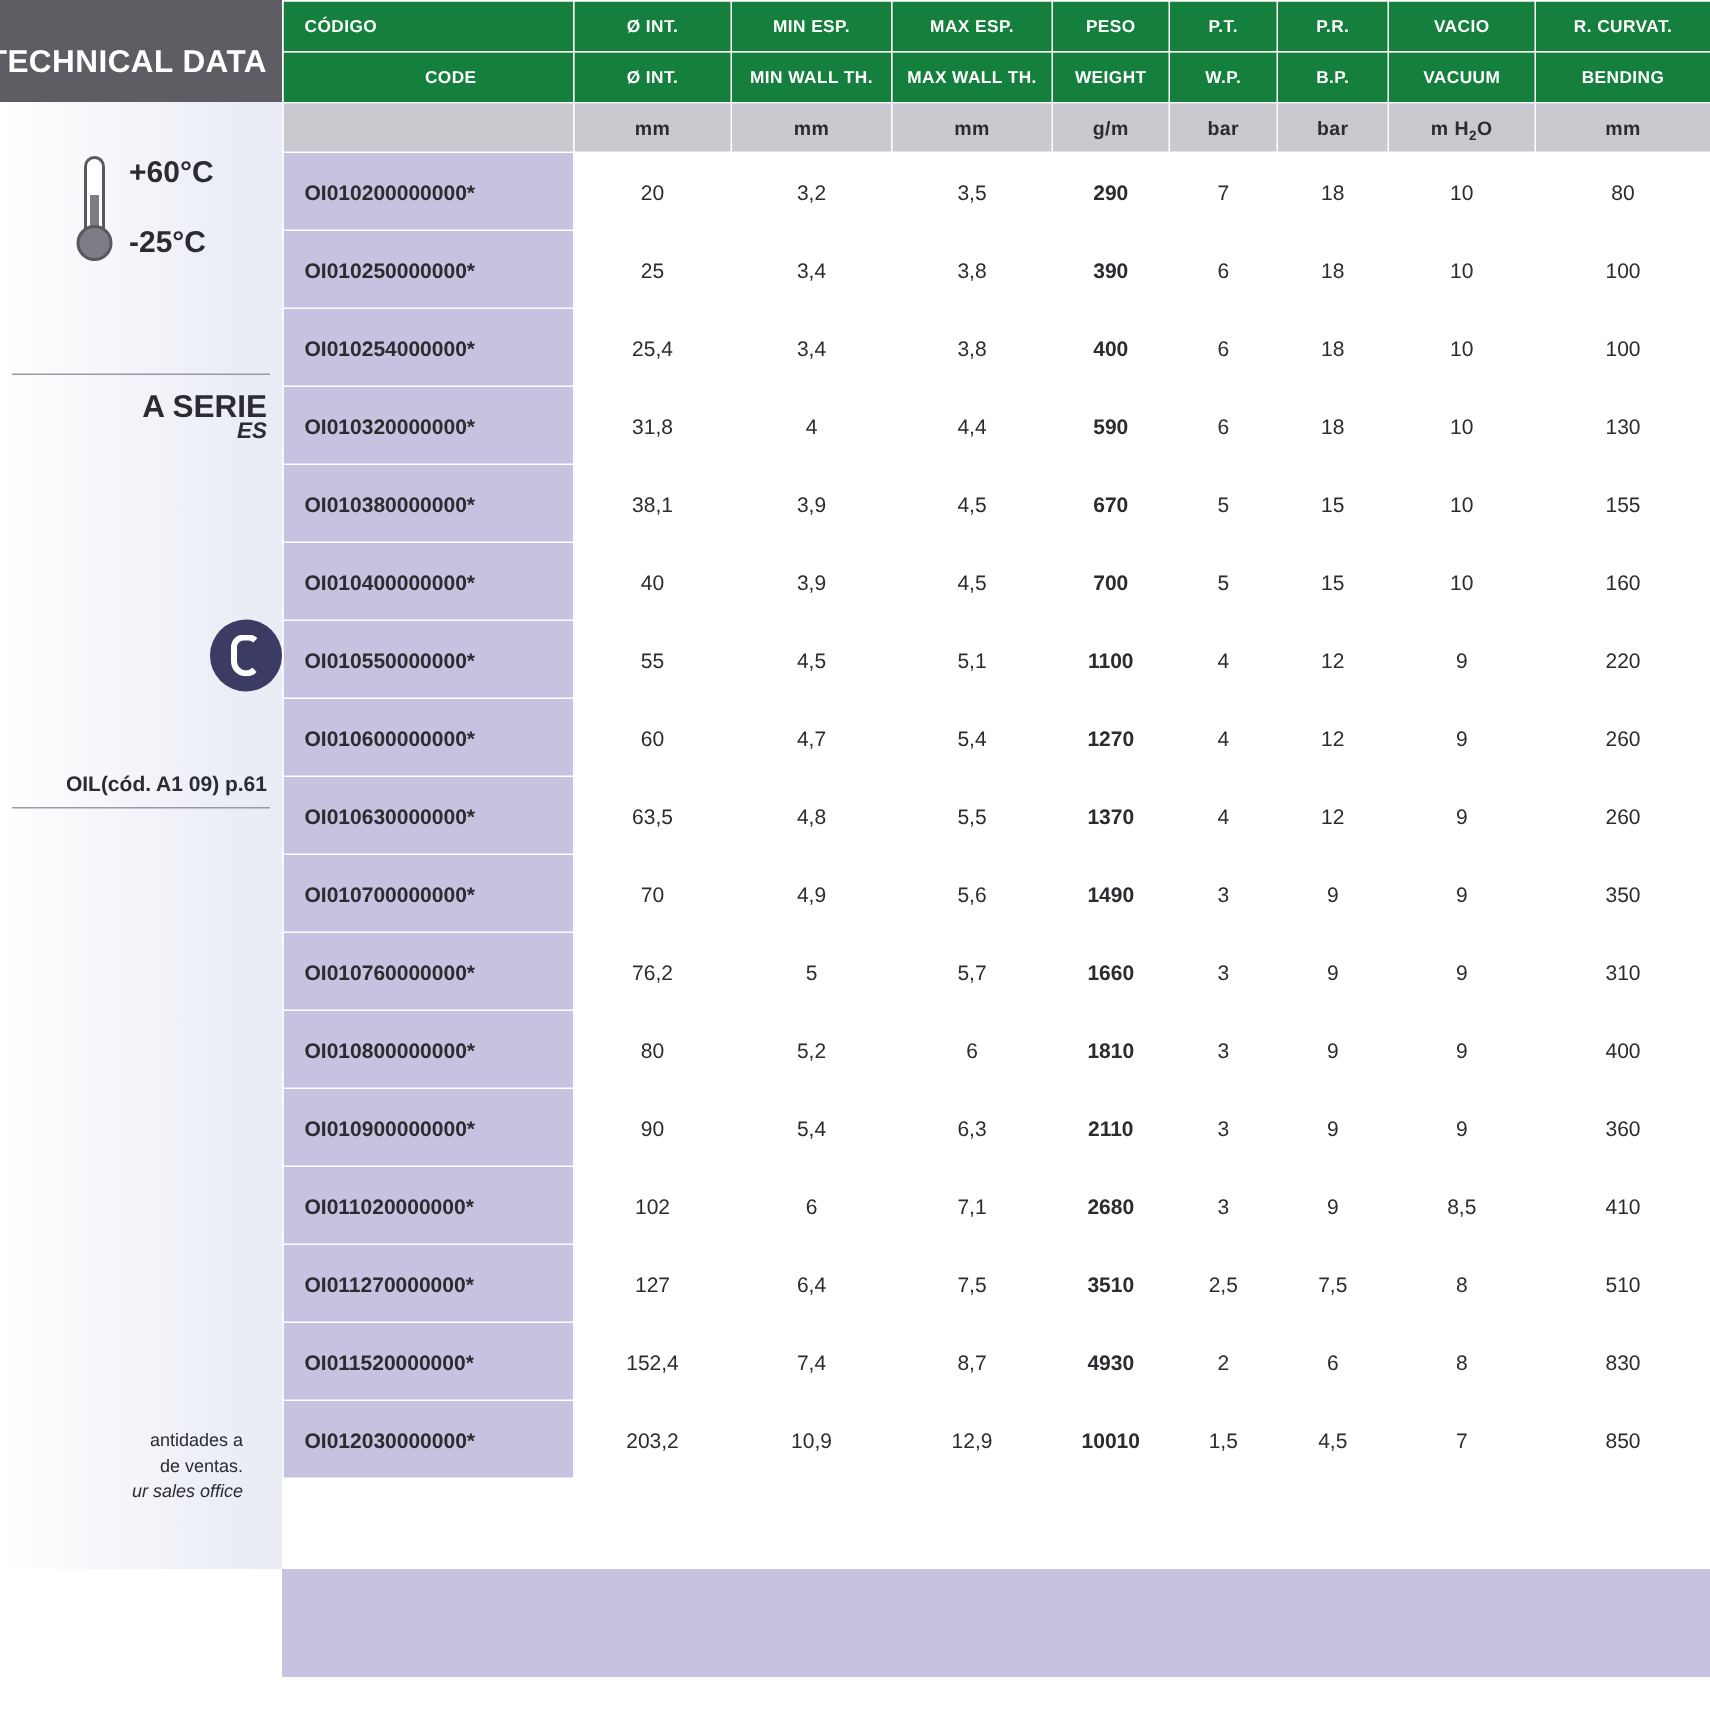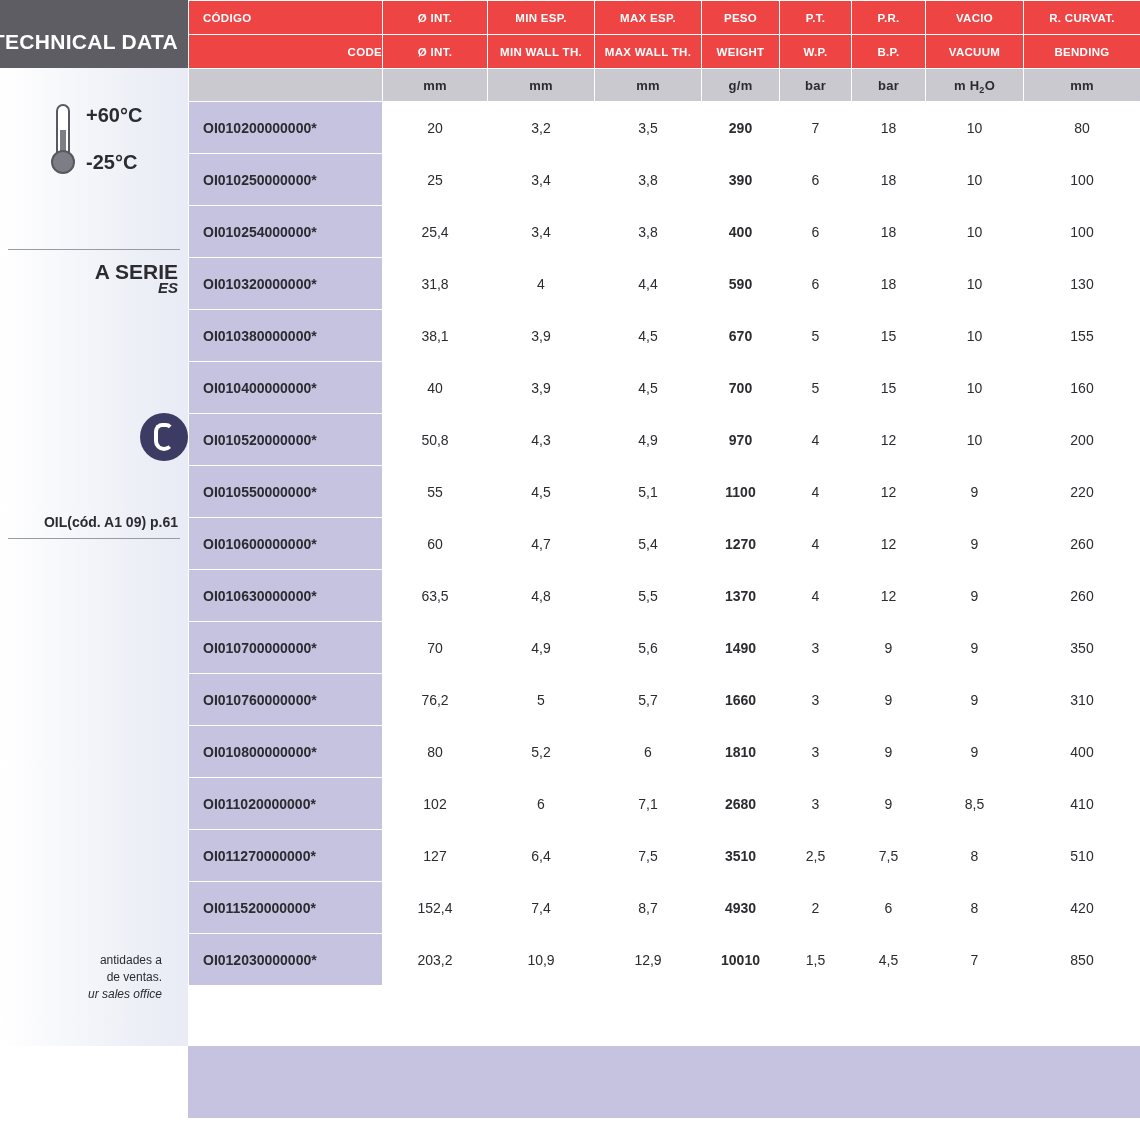--- a/index.html
+++ b/index.html
@@ -185,21 +185,21 @@
     table-layout: fixed;
     width: 952px;
   }
   table.data th, table.data td {
     border: 1px solid #ffffff;
     text-align: center;
     vertical-align: middle;
     padding: 0;
   }
   thead th {
-    background: #ef4444;
+    background: #15803d;
     color: #ffffff;
     font-size: 11.5px;
     font-weight: bold;
     letter-spacing: .3px;
     height: 34px;
     white-space: nowrap;
   }
   thead tr.row-units th {
     background: #c9c9cf;
     color: #2b2b30;
@@ -316,21 +316,21 @@
           <th>Ø INT.</th>
           <th>MIN ESP.</th>
           <th>MAX ESP.</th>
           <th>PESO</th>
           <th>P.T.</th>
           <th>P.R.</th>
           <th>VACIO</th>
           <th>R. CURVAT.</th>
         </tr>
         <tr class="row-en">
-          <th style="text-align:right;padding-left:30px">CODE</th>
+          <th style="text-align:center;padding-left:30px">CODE</th>
           <th>Ø INT.</th>
           <th>MIN WALL TH.</th>
           <th>MAX WALL TH.</th>
           <th>WEIGHT</th>
           <th>W.P.</th>
           <th>B.P.</th>
           <th>VACUUM</th>
           <th>BENDING</th>
         </tr>
         <tr class="row-units">
@@ -406,31 +406,20 @@
             <td>40</td>
             <td>3,9</td>
             <td>4,5</td>
             <td class="weight">700</td>
             <td>5</td>
             <td>15</td>
             <td>10</td>
             <td>160</td>
           </tr>
           <tr>
-            <td class="code">OI010520000000*</td>
-            <td>50,8</td>
-            <td>4,3</td>
-            <td>4,9</td>
-            <td class="weight">970</td>
-            <td>4</td>
-            <td>12</td>
-            <td>10</td>
-            <td>200</td>
-          </tr>
-          <tr>
             <td class="code">OI010550000000*</td>
             <td>55</td>
             <td>4,5</td>
             <td>5,1</td>
             <td class="weight">1100</td>
             <td>4</td>
             <td>12</td>
             <td>9</td>
             <td>220</td>
           </tr>
@@ -481,20 +470,31 @@
           <tr>
             <td class="code">OI010800000000*</td>
             <td>80</td>
             <td>5,2</td>
             <td>6</td>
             <td class="weight">1810</td>
             <td>3</td>
             <td>9</td>
             <td>9</td>
             <td>400</td>
+          </tr>
+          <tr>
+            <td class="code">OI010900000000*</td>
+            <td>90</td>
+            <td>5,4</td>
+            <td>6,3</td>
+            <td class="weight">2110</td>
+            <td>3</td>
+            <td>9</td>
+            <td>9</td>
+            <td>360</td>
           </tr>
           <tr>
             <td class="code">OI011020000000*</td>
             <td>102</td>
             <td>6</td>
             <td>7,1</td>
             <td class="weight">2680</td>
             <td>3</td>
             <td>9</td>
             <td>8,5</td>
@@ -513,21 +513,21 @@
           </tr>
           <tr>
             <td class="code">OI011520000000*</td>
             <td>152,4</td>
             <td>7,4</td>
             <td>8,7</td>
             <td class="weight">4930</td>
             <td>2</td>
             <td>6</td>
             <td>8</td>
-            <td>420</td>
+            <td>830</td>
           </tr>
           <tr>
             <td class="code">OI012030000000*</td>
             <td>203,2</td>
             <td>10,9</td>
             <td>12,9</td>
             <td class="weight">10010</td>
             <td>1,5</td>
             <td>4,5</td>
             <td>7</td>

